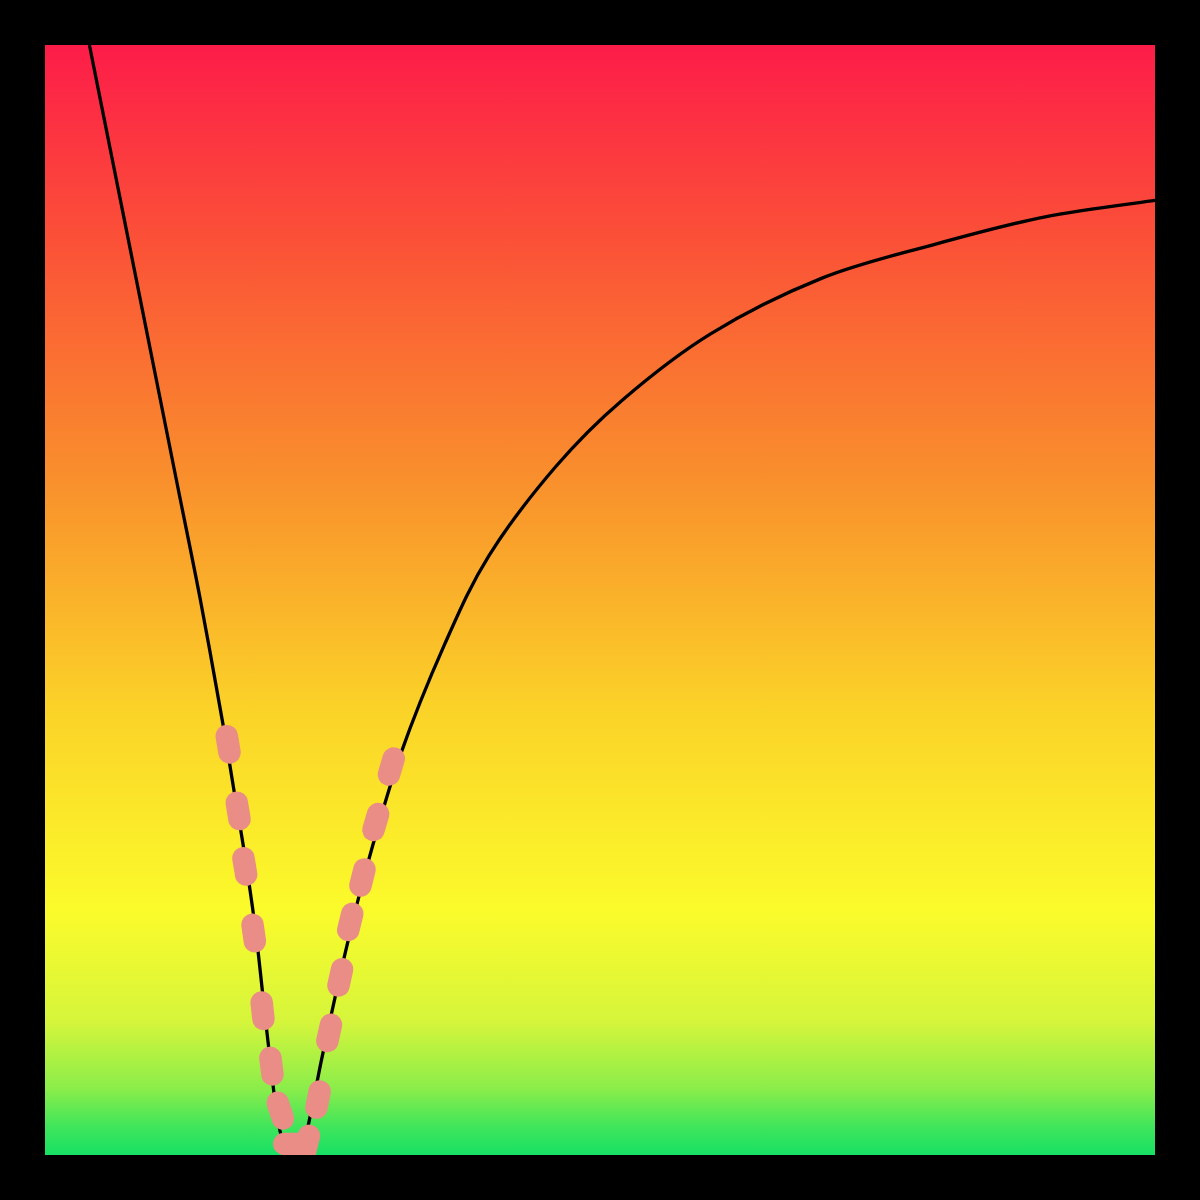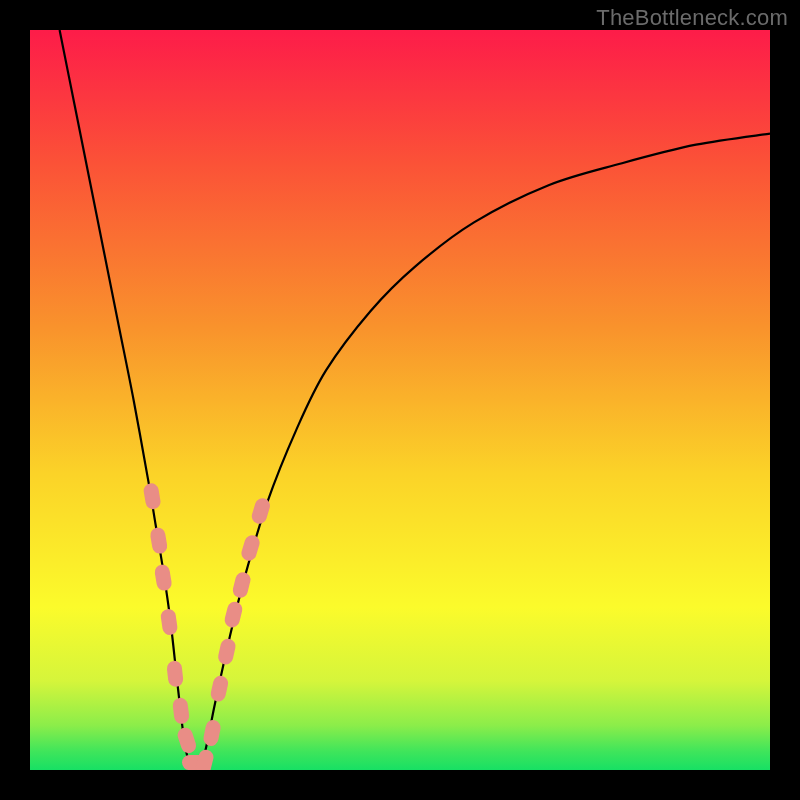--- a/index.html
+++ b/index.html
@@ -36,21 +36,20 @@
     letter-spacing: 0.2px;
     user-select: none;
   }
   svg { display: block; }
 </style>
 </head>
 <body>
 
 <div class="frame">
 
-  <div class="watermark">TheBottleneck.com</div>
 
   <div class="plot">
     <svg id="chart-svg" width="740" height="740" viewBox="0 0 740 740">
       <defs>
         <linearGradient id="bg-grad" x1="0" y1="0" x2="0" y2="1">
             <stop offset="0%" stop-color="#fd1c49"></stop>
             <stop offset="18%" stop-color="#fb5237"></stop>
             <stop offset="40%" stop-color="#f9922c"></stop>
             <stop offset="60%" stop-color="#fbd328"></stop>
             <stop offset="78%" stop-color="#fbfb2b"></stop>

